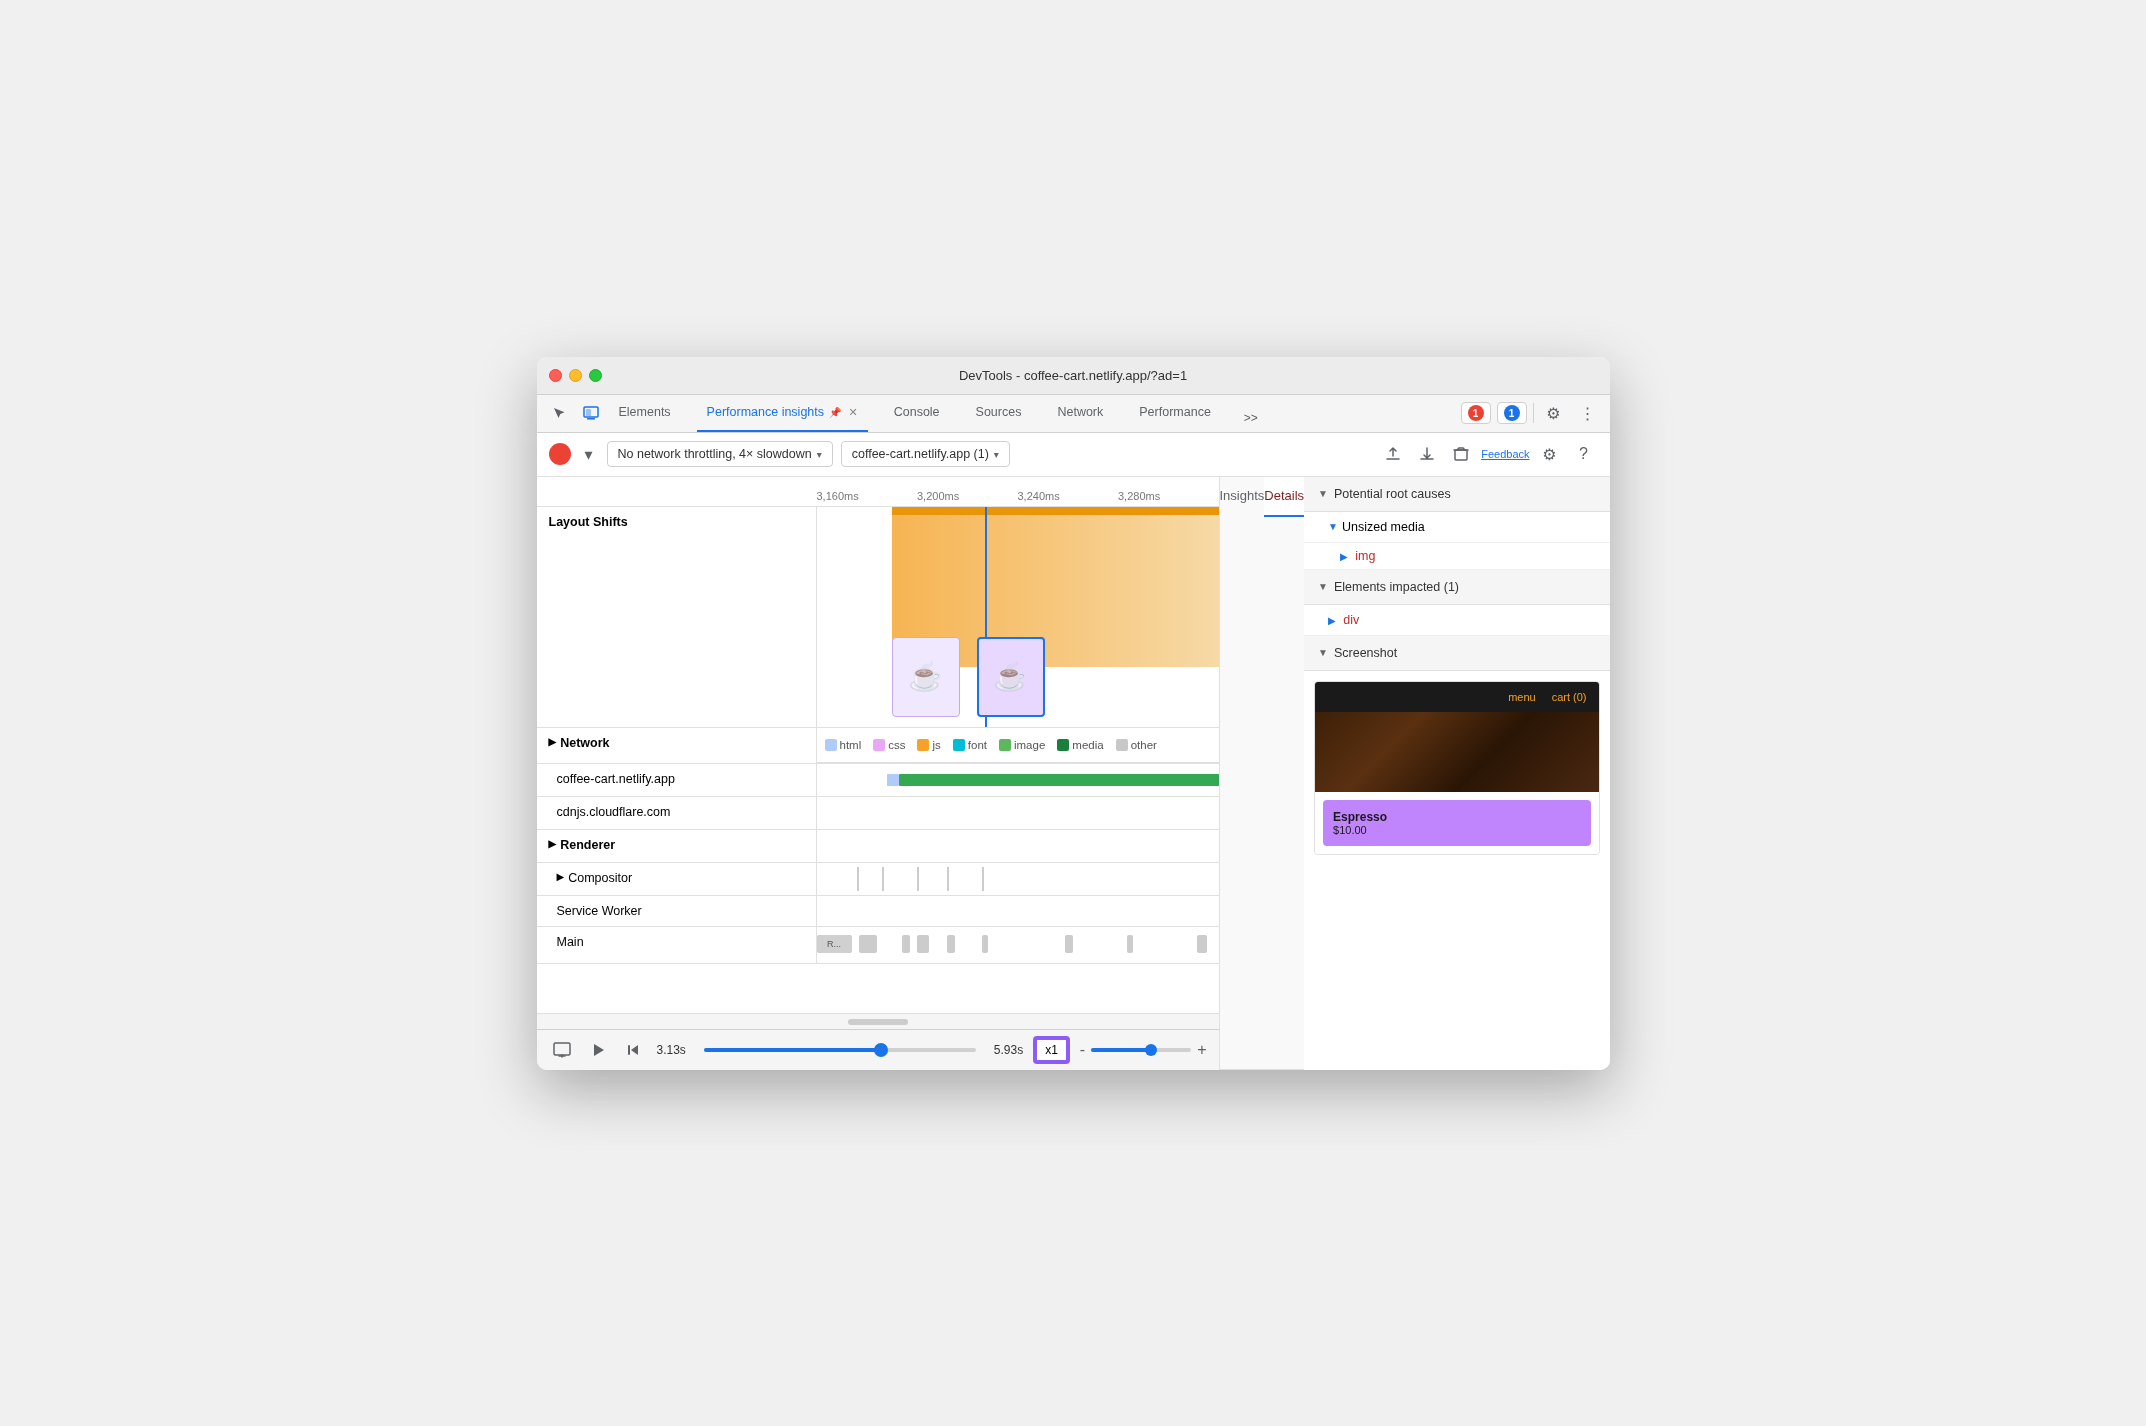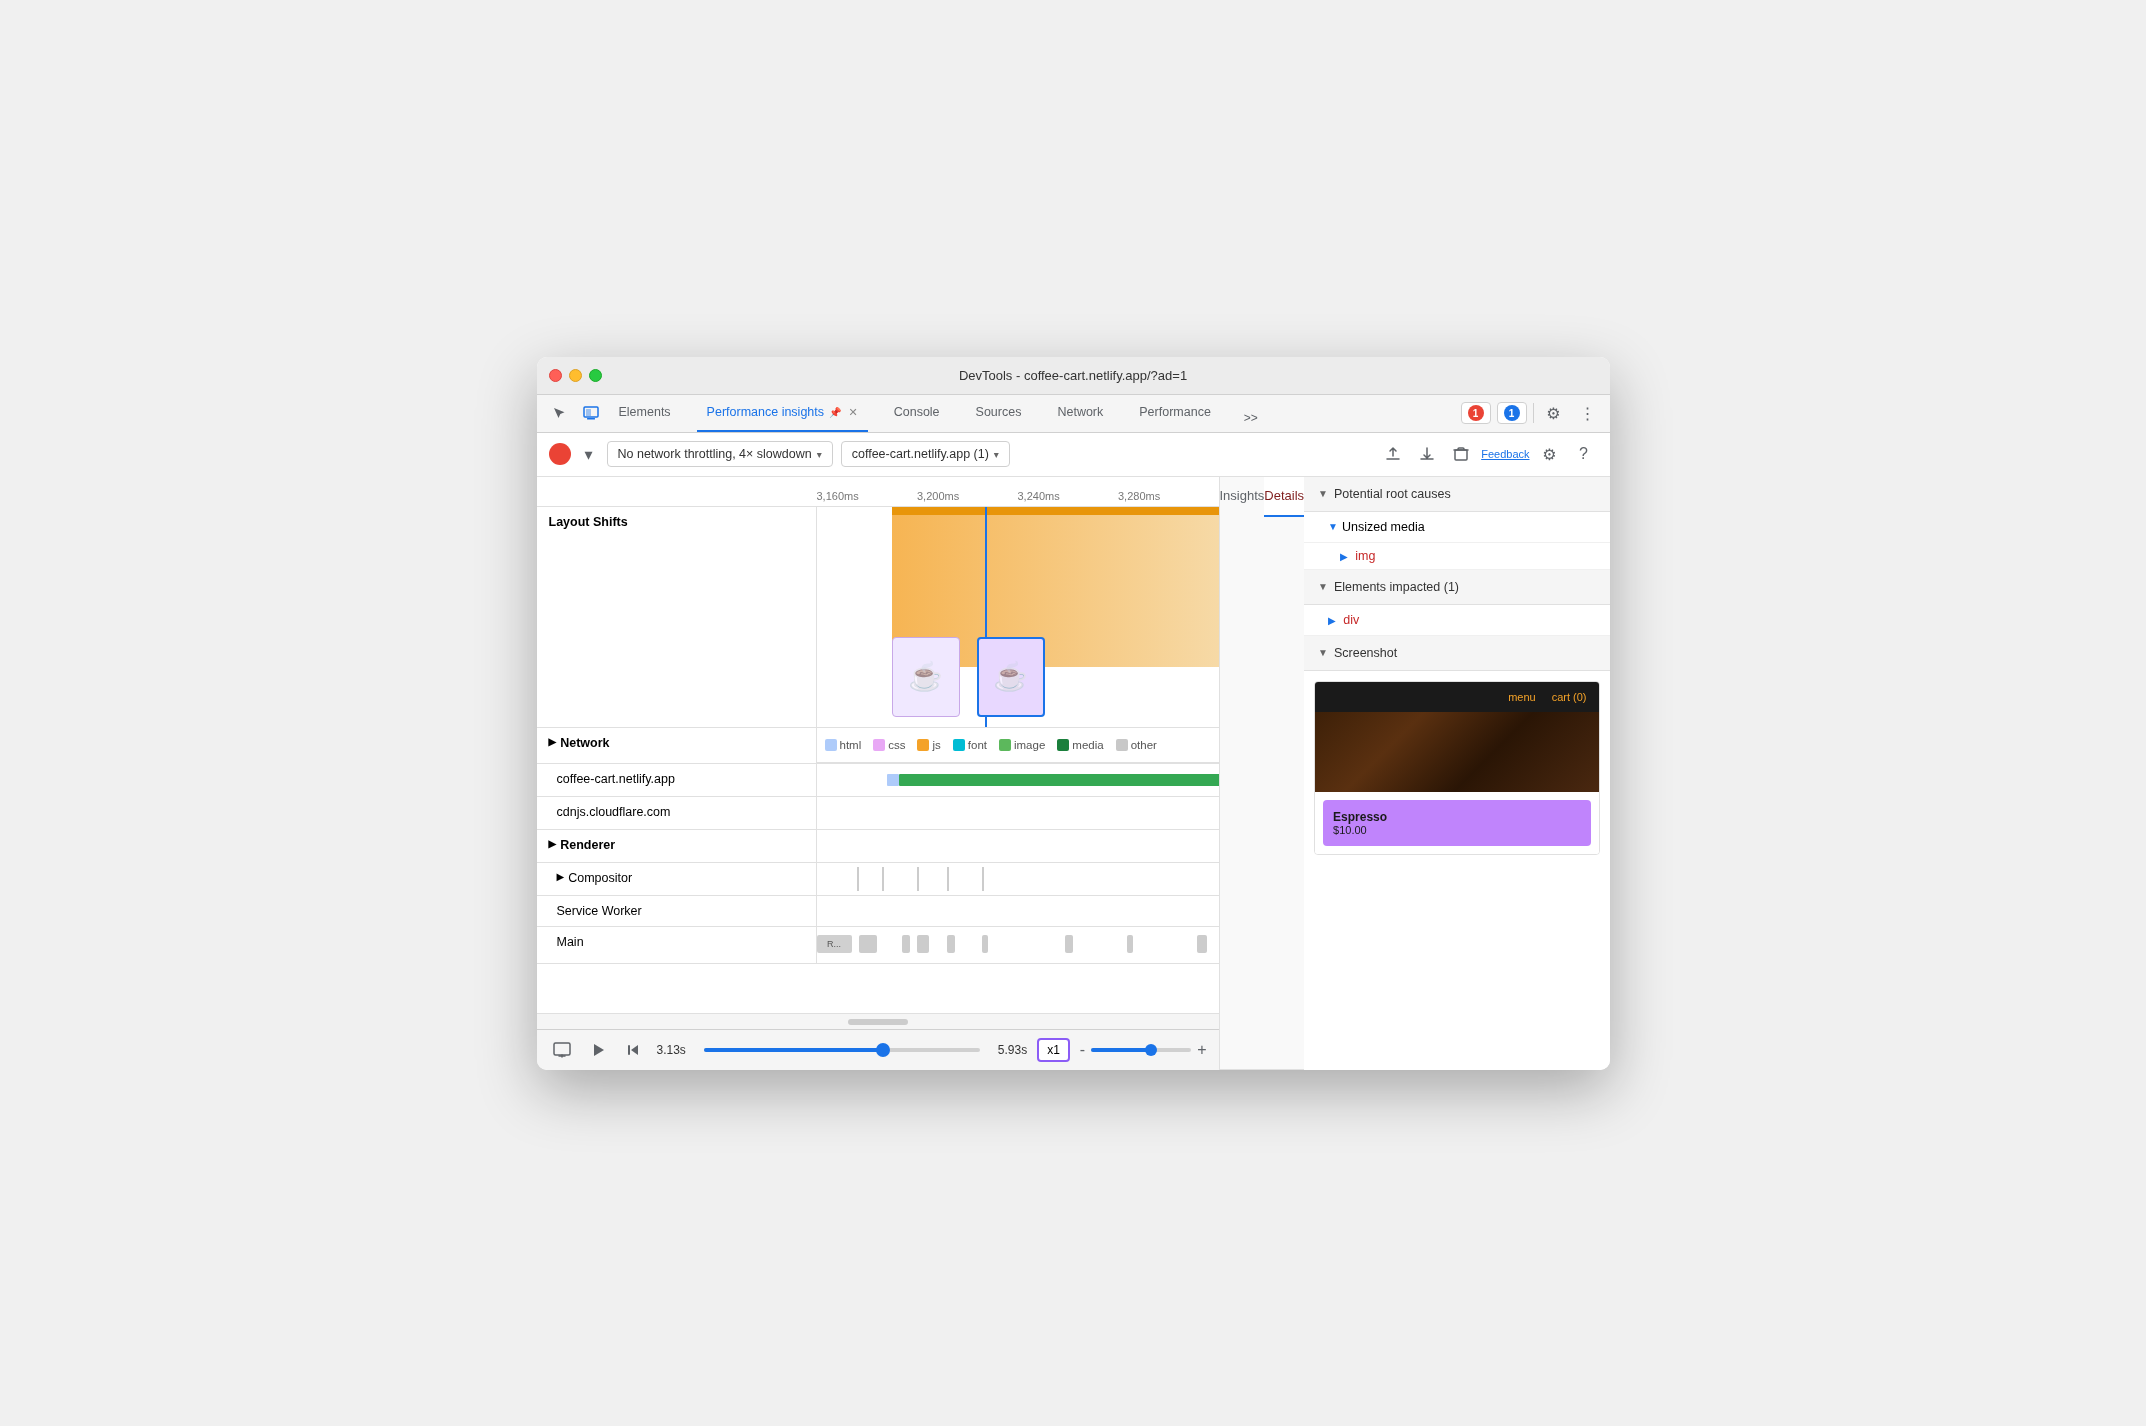--- a/index.html
+++ b/index.html
@@ -382,21 +382,21 @@
       position: absolute;
       left: 65%;
       top: 50%;
       transform: translate(-50%, -50%);
       width: 14px;
       height: 14px;
       background: #1a73e8;
       border-radius: 50%;
     }
     .speed-selector {
-      border: 2px solid #8b5cf6;
+      border: 4px solid #8b5cf6;
       border-radius: 4px;
       padding: 3px 8px;
       font-size: 12px;
       background: #fff;
       cursor: pointer;
     }
     .zoom-container {
       display: flex;
       align-items: center;
       gap: 6px;

